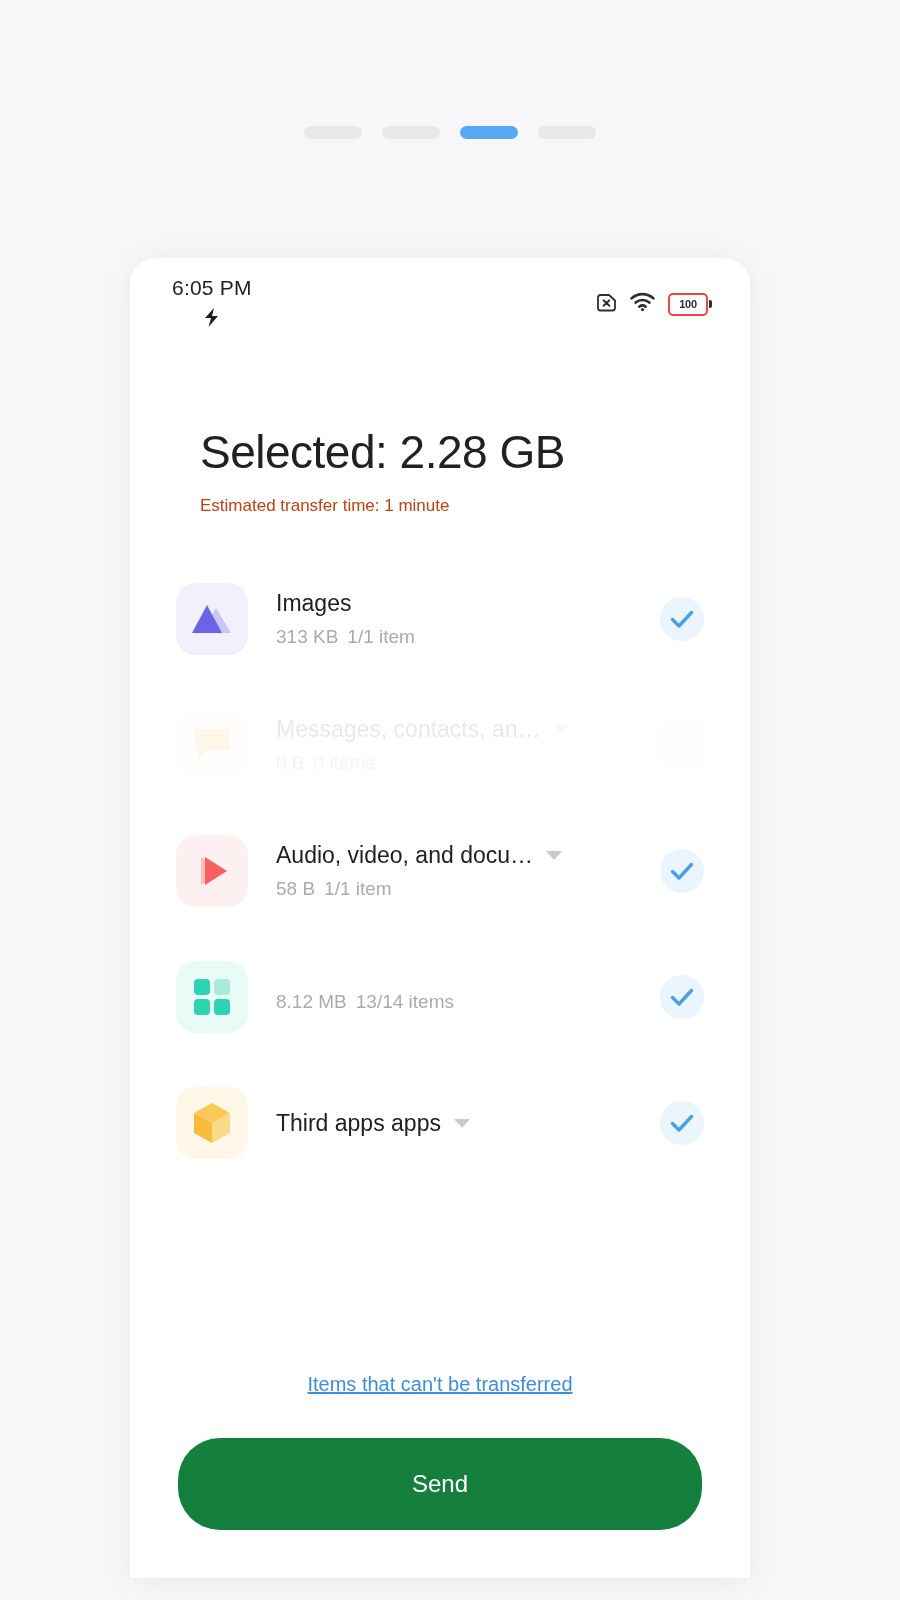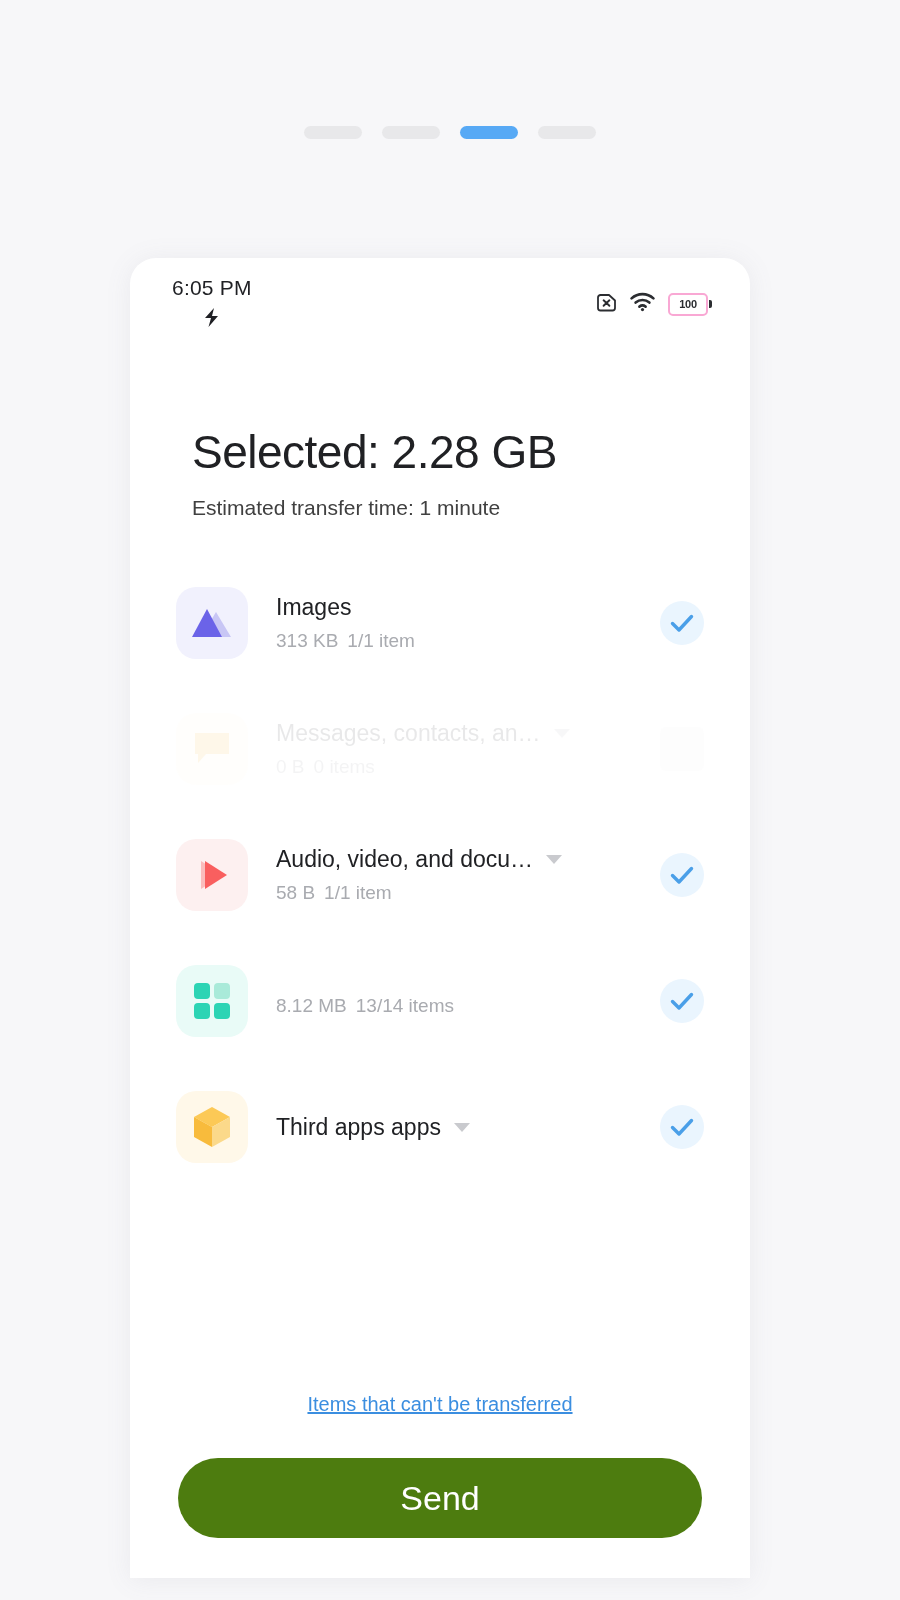--- a/index.html
+++ b/index.html
@@ -76,21 +76,21 @@
   }
   .icon-sim-x { display:block; }
   .icon-wifi { display:block; }
   .battery {
     display: flex;
     align-items: center;
   }
   .battery-body {
     width: 36px;
     height: 19px;
-    border: 2px solid #f9a8d4;
+    border: 2px solid #ef4444;
     border-radius: 5px;
     display: flex;
     align-items: center;
     justify-content: center;
   }
   .battery-text {
     font-size: 11px;
     color: #2b2d31;
     font-weight: 700;
     letter-spacing: -0.3px;
@@ -98,34 +98,33 @@
   .battery-cap {
     width: 3px;
     height: 8px;
     background: #2b2d31;
     border-radius: 0 2px 2px 0;
     margin-left: 1px;
   }
 
   
   .header {
-    padding: 78px 46px 0 38px;
-    margin-left: 24px;
+    padding: 78px 46px 0 70px;
   }
   .title {
     font-size: 46px;
     color: #202124;
     font-weight: 400;
     letter-spacing: -0.5px;
     line-height: 1.05;
   }
   .subtitle {
     margin-top: 20px;
-    font-size: 21px;
-    color: #404040;
+    font-size: 17px;
+    color: #c2410c;
     font-weight: 400;
   }
 
   
   .list {
     margin-top: 40px;
     padding: 0 46px;
   }
   .row {
     height: 126px;
@@ -197,41 +196,41 @@
   }
   .row-check.empty {
     background: #f0f0f3;
     border-radius: 6px;
   }
 
   
   .footer {
     position: absolute;
     left: 0;
-    bottom: 4px;
+    bottom: 12px;
     width: 620px;
     padding-bottom: 36px;
   }
   .cant-transfer {
     text-align: center;
     font-size: 20px;
     color: #3b8ee0;
     text-decoration: underline;
     margin-bottom: 42px;
     cursor: pointer;
   }
   .send-wrap {
     padding: 0 48px;
   }
   .send-button {
-    height: 80px;
+    height: 92px;
     border-radius: 42px;
-    background: #4d7c0f;
+    background: #15803d;
     color: #ffffff;
-    font-size: 34px;
+    font-size: 24px;
     display: flex;
     align-items: center;
     justify-content: center;
     border: none;
     width: 100%;
     font-family: "Liberation Sans", sans-serif;
     cursor: pointer;
   }
 </style>
 </head>

